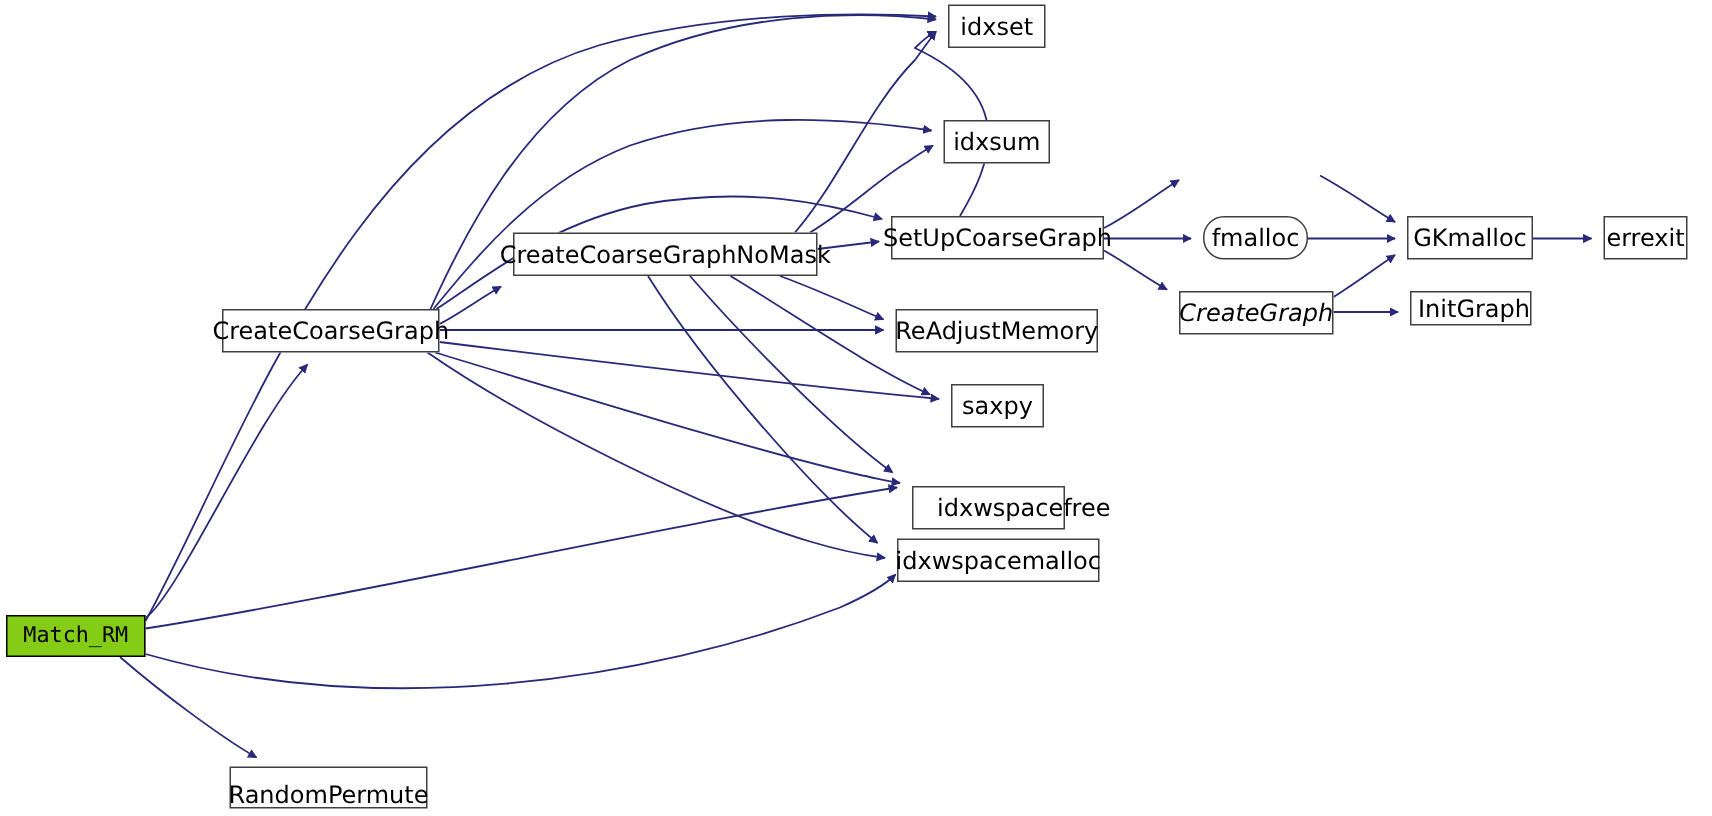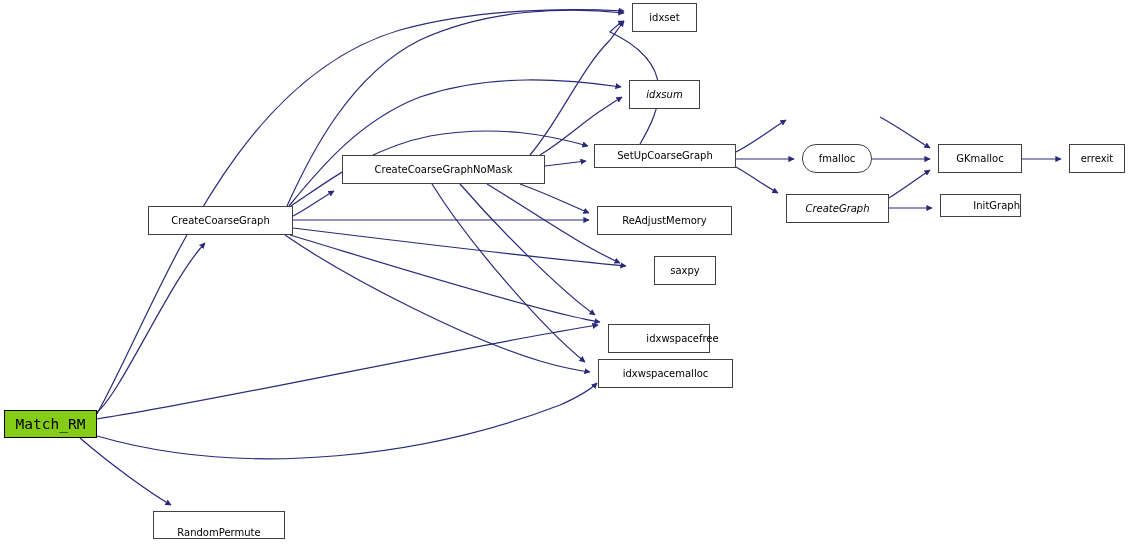--- a/index.html
+++ b/index.html
@@ -8,21 +8,21 @@
   #edges{position:absolute;left:0;top:0;width:1141px;height:544px;}
   .node{
     position:absolute;
     box-sizing:border-box;
     border:1px solid #404040;
     background:#ffffff;
     color:#000000;
     display:flex;
     align-items:center;
     justify-content:center;
-    font-size:10px;
+    font-size:16px;
     line-height:1;
     white-space:nowrap;
     z-index:5;
   }
   .node.current{
     background:#84cc16;
     border:1px solid #000000;
     font-family:"DejaVu Sans Mono","Liberation Mono",monospace;
     font-size:14.5px;
   }
@@ -75,30 +75,30 @@
     </div>
     <div class="node" style="left: 342px; top: 155px; width: 203px; height: 29px;">
       <span>CreateCoarseGraphNoMask</span>
     </div>
     <div class="node" style="left: 153px; top: 511px; width: 132px; height: 28px; align-items: flex-end;">
       <span>RandomPermute</span>
     </div>
     <div class="node" style="left: 632px; top: 3px; width: 65px; height: 29px;">
       <span>idxset</span>
     </div>
-    <div class="node" style="left: 629px; top: 80px; width: 71px; height: 29px; font-style: italic;">
+    <div class="node" style="left: 629px; top: 80px; width: 71px; height: 29px;">
       <span>idxsum</span>
     </div>
-    <div class="node" style="left: 594px; top: 144px; width: 142px; height: 24px;">
+    <div class="node" style="left: 594px; top: 144px; width: 142px; height: 29px;">
       <span>SetUpCoarseGraph</span>
     </div>
     <div class="node" style="left: 597px; top: 206px; width: 135px; height: 29px;">
       <span>ReAdjustMemory</span>
     </div>
-    <div class="node" style="left: 634px; top: 256px; width: 62px; height: 29px; margin-left: 20px;">
+    <div class="node" style="left: 634px; top: 256px; width: 62px; height: 29px;">
       <span>saxpy</span>
     </div>
     <div class="node" style="left: 608px; top: 324px; width: 102px; height: 29px; padding-left: 47px;">
       <span>idxwspacefree</span>
     </div>
     <div class="node" style="left: 598px; top: 359px; width: 135px; height: 29px;">
       <span>idxwspacemalloc</span>
     </div>
     <div class="node" style="left: 802px; top: 144px; width: 70px; height: 29px; border-radius: 14px;">
       <span>fmalloc</span>

